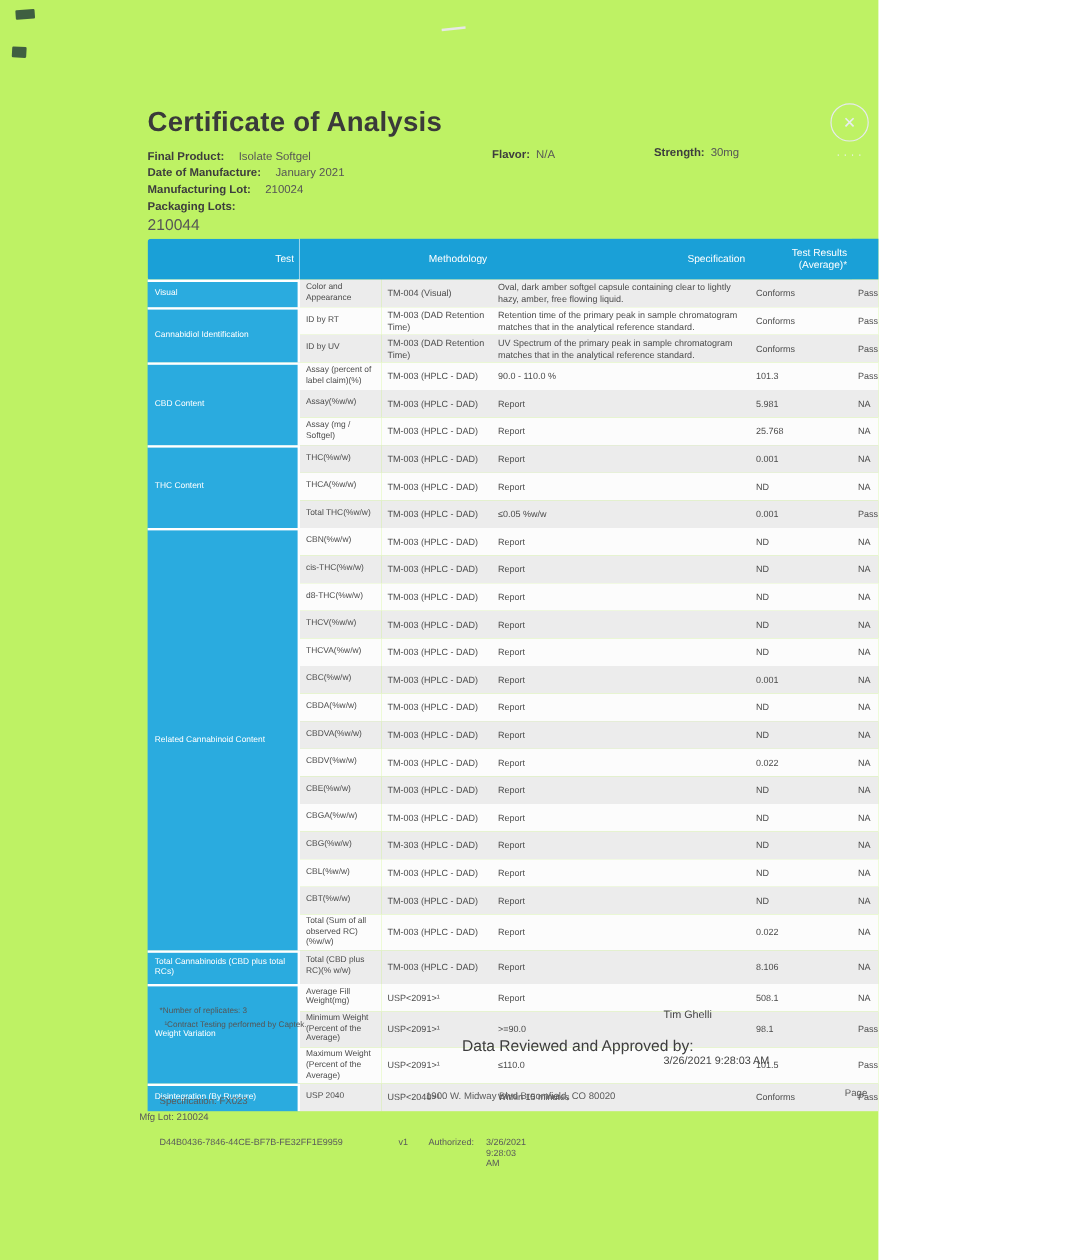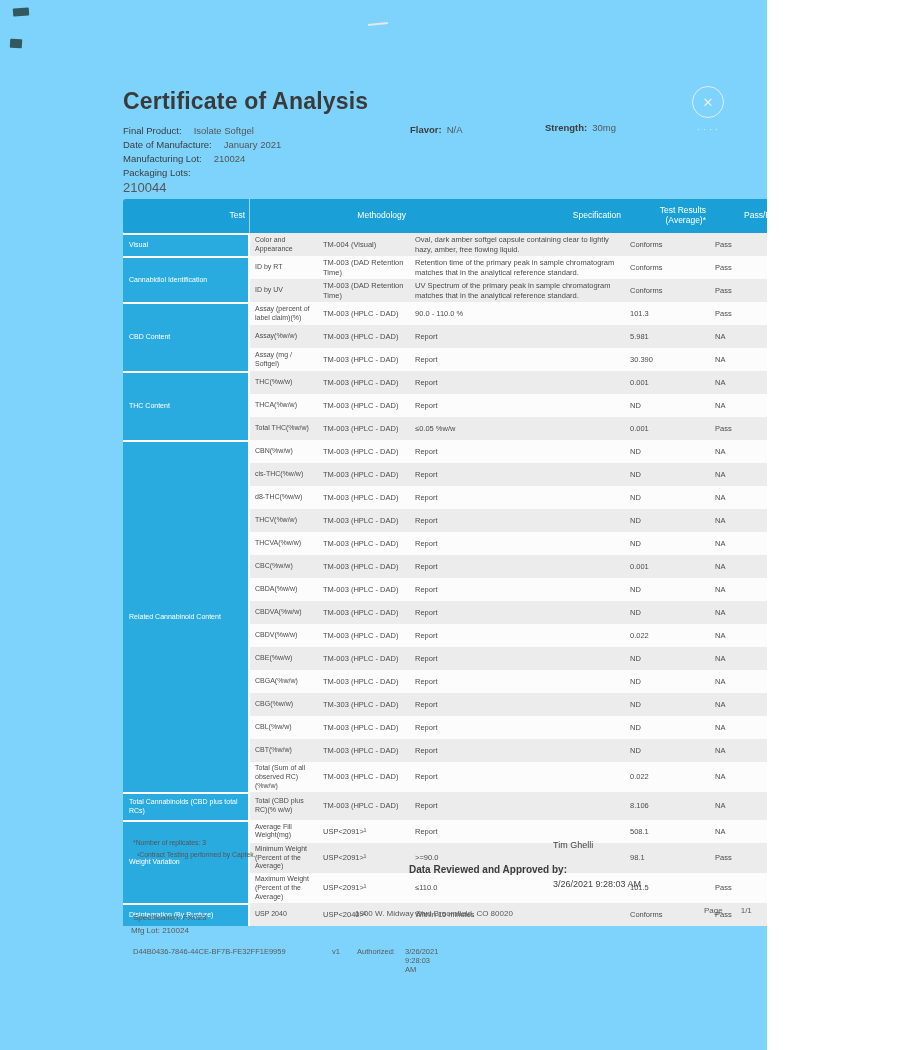--- a/index.html
+++ b/index.html
@@ -1,34 +1,34 @@
 <!DOCTYPE html>
 <html><head>
 <meta charset="utf-8">
 <style>
   html,body{margin:0;padding:0;background:#ffffff;}
-  #page{position:relative;width:732px;height:1050px;background:#7dd3fc;overflow:hidden;
-        font-family:"Liberation Sans",sans-serif;color:#4c4c4c;padding-left:35px;}
+  #page{position:relative;width:732px;height:1050px;background:#bef264;overflow:hidden;
+        font-family:"Liberation Sans",sans-serif;color:#4c4c4c;}
 
   
   .scan-mark{position:absolute;background:#1f3a38;opacity:.8;border-radius:1px;}
   .mark1{left:13px;top:8px;width:16px;height:8px;transform:rotate(-4deg);}
   .mark2{left:10px;top:39px;width:12px;height:9px;transform:rotate(3deg);}
   .edge-line{position:absolute;left:846px;top:30px;width:1px;height:980px;background:#ebedf0;}
   .pencil{position:absolute;left:368px;top:23px;width:20px;height:2px;background:#e7e7e7;transform:rotate(-6deg);}
   .stamp{position:absolute;left:692px;top:86px;width:30px;height:30px;border:1px solid #e6e9ee;border-radius:50%;
          display:flex;align-items:center;justify-content:center;color:#e9ecf1;font-size:13px;}
   .stamp::before{content:"\2715";}
   .stamp-dots{position:absolute;left:697px;top:124px;color:#eef0f4;font-size:9px;letter-spacing:3px;}
   .stamp-dots::before{content:"\00B7\00B7\00B7\00B7";}
 
   
   .title{position:absolute;left:123px;top:88px;font-size:23px;font-weight:bold;color:#3a3a3a;letter-spacing:.2px;}
   .meta{position:absolute;left:123px;top:124px;font-size:9.5px;line-height:14px;}
-  .meta .lbl{font-weight:normal;color:#3d3d3d;margin-top:36px;}
+  .meta .lbl{font-weight:bold;color:#3d3d3d;margin-top:36px;}
   .meta .val{color:#565656;margin-left:12px;}
   .pkg-extra{position:absolute;left:123px;top:180px;font-size:13px;color:#565656;}
   .flavor{position:absolute;left:410px;top:124px;font-size:9.5px;}
   .strength{position:absolute;left:545px;top:122px;font-size:9.5px;}
   .flavor .lbl,.strength .lbl{font-weight:bold;color:#3d3d3d;}
   .flavor .val,.strength .val{color:#565656;margin-left:5px;}
 
   
   table.coa{position:absolute;left:123px;top:199px;width:660px;border-collapse:separate;border-spacing:0;table-layout:fixed;}
   table.coa col.c-group{width:127px;} table.coa col.c-analyte{width:68px;}
@@ -43,26 +43,26 @@
   th.h-pass{border-top-right-radius:3px;}
   td.group{background:#2aabdf;color:#ffffff;font-size:7px;line-height:1.25;padding:4px 6px;
         vertical-align:middle;border-top:2px solid #fff;border-right:2px solid #fff;}
   td.body{font-size:7.5px;color:#4c4c4c;padding:2px 5px;line-height:1.25;vertical-align:middle;height:19px;background:#fcfcfc;}
   td.analyte{font-size:7px;}
   tr.stripe td.body{background:#ececec;}
 
   .footnotes{position:absolute;left:133px;top:837px;font-size:6.8px;color:#555;line-height:12px;}
   .footnotes div:nth-child(2){margin-left:4px;}
 
-  .approval-label{position:absolute;left:385px;top:864px;font-size:10px;font-weight:bold;color:#3d3d3d;margin-left:24px;}
+  .approval-label{position:absolute;left:385px;top:864px;font-size:13px;font-weight:normal;color:#3d3d3d;}
   .approval-name{position:absolute;left:553px;top:840px;font-size:9px;color:#444;}
   .approval-date{position:absolute;left:553px;top:879px;font-size:9px;color:#444;}
 
   .f-spec{position:absolute;left:133px;top:913px;font-size:8px;color:#5a5a5a;}
-  .f-mfg{position:absolute;left:131px;top:926px;font-size:8px;color:#5a5a5a;}
+  .f-mfg{position:absolute;left:116px;top:926px;font-size:8px;color:#5a5a5a;}
   .f-addr{position:absolute;left:355px;top:909px;font-size:8px;color:#5a5a5a;}
   .f-page{position:absolute;left:704px;top:906px;font-size:8px;color:#5a5a5a;}
   .f-page .val{margin-left:18px;}
   .f-doc{position:absolute;left:133px;top:947px;font-size:7.5px;color:#5a5a5a;}
   .f-doc span{margin-right:0;}
   .f-doc .ver{position:absolute;left:199px;}
   .f-doc .auth-lbl{position:absolute;left:224px;}
   .f-doc .auth-val{position:absolute;left:272px;}
 </style>
 </head>
@@ -156,21 +156,21 @@
           <td class="body analyte">Assay(%w/w)</td>
           <td class="body">TM-003 (HPLC - DAD)</td>
           <td class="body">Report</td>
           <td class="body">5.981</td>
           <td class="body">NA</td>
         </tr>
         <tr>
           <td class="body analyte">Assay (mg / Softgel)</td>
           <td class="body">TM-003 (HPLC - DAD)</td>
           <td class="body">Report</td>
-          <td class="body">30.390</td>
+          <td class="body">25.768</td>
           <td class="body">NA</td>
         </tr>
         <tr class="stripe">
           <td class="group" rowspan="3">THC Content</td>
           <td class="body analyte">THC(%w/w)</td>
           <td class="body">TM-003 (HPLC - DAD)</td>
           <td class="body">Report</td>
           <td class="body">0.001</td>
           <td class="body">NA</td>
         </tr>

